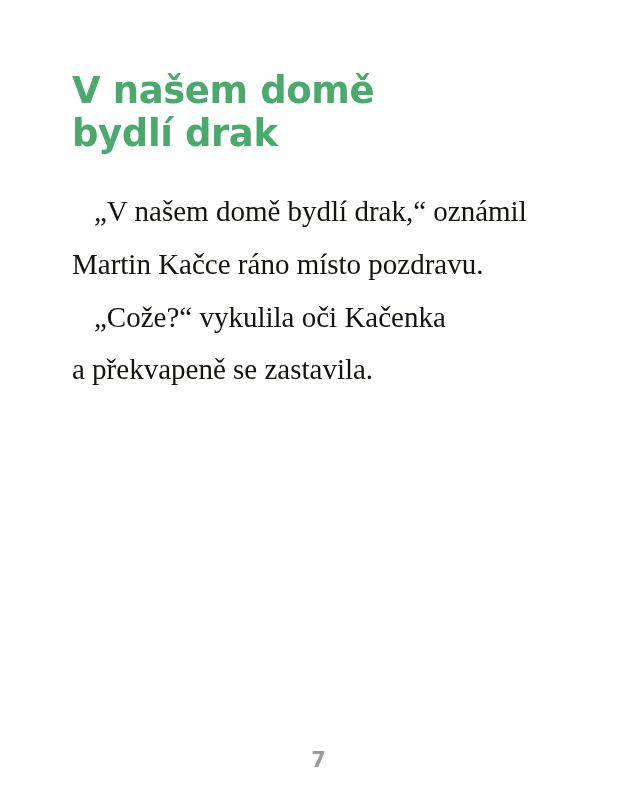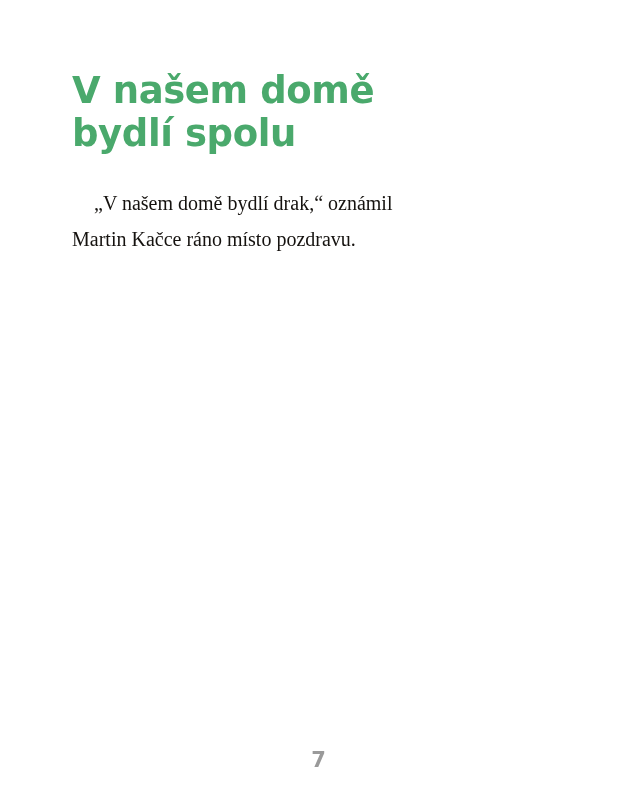--- a/index.html
+++ b/index.html
@@ -39,21 +39,21 @@
   .title .line {
     display: block;
     white-space: pre;
   }
   .body-text {
     position: absolute;
     left: 72px;
     top: 185px;
     width: 500px;
     font-family: "Liberation Serif", serif;
-    font-size: 20px;
+    font-size: 29px;
     line-height: 1.82;
     color: #15120f;
   }
   .para {
     margin: 0;
     white-space: pre-wrap;
   }
   .para.indent::before {
     content: "";
     display: inline-block;
@@ -71,23 +71,25 @@
     color: #9a9a9a;
   }
 </style>
 </head>
 <body>
 
 <div class="page">
 
   <h1 class="title">
     <span class="line">V našem domě</span>
-    <span class="line">bydlí spolu</span>
+    <span class="line">bydlí drak</span>
   </h1>
 
   <div class="body-text">
     <p class="para indent">„V našem domě bydlí drak,“ oznámil
 Martin Kačce ráno místo pozdravu.</p>
+    <p class="para indent">„Cože?“ vykulila oči Kačenka
+a překvapeně se zastavila.</p>
   </div>
 
   <div class="page-number">7</div>
 
 </div>
 
 </body></html>

